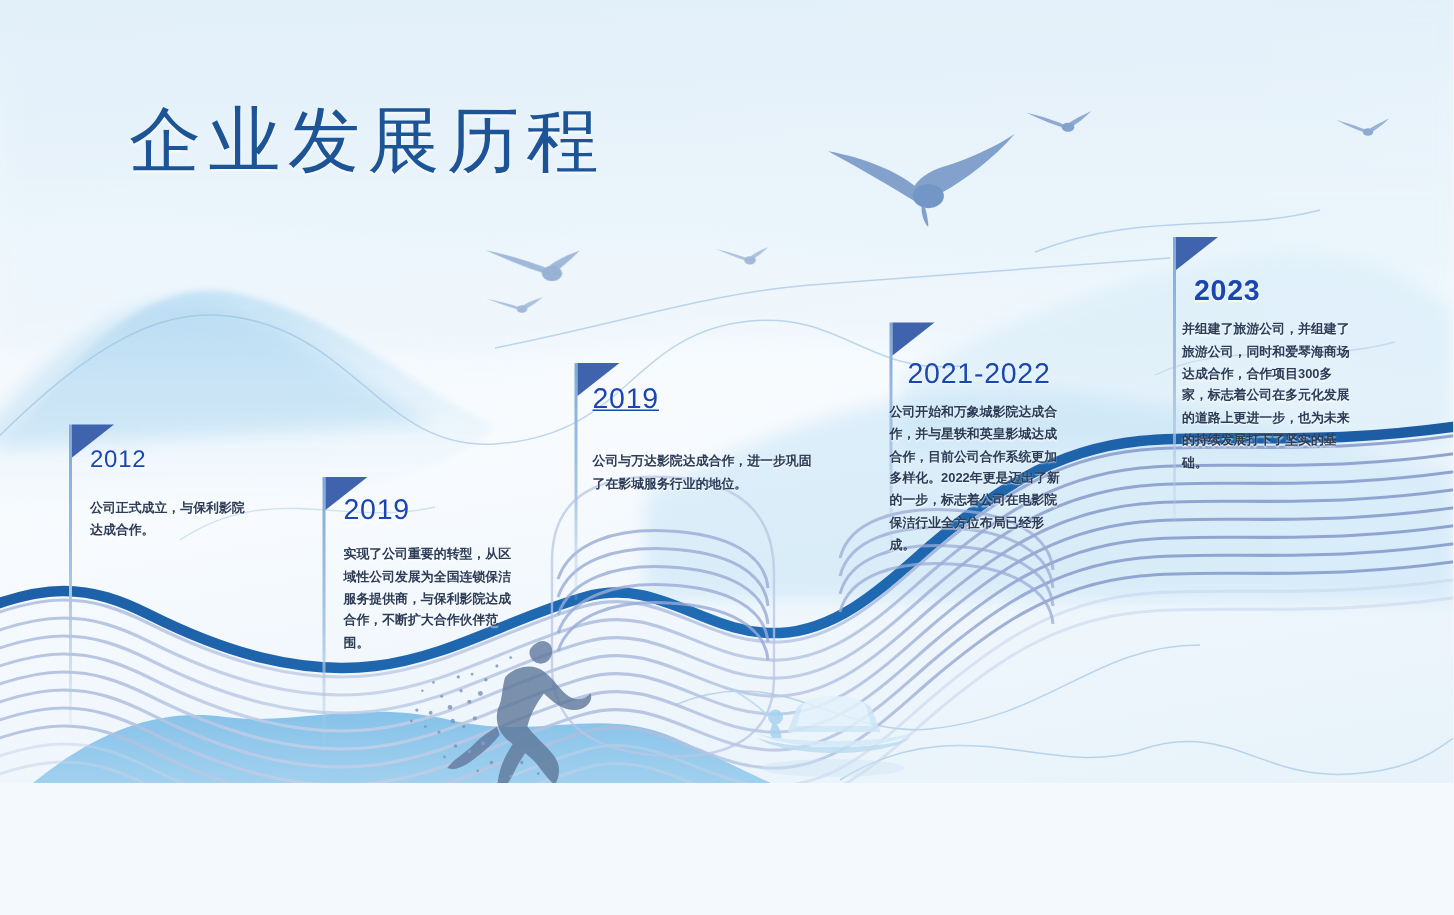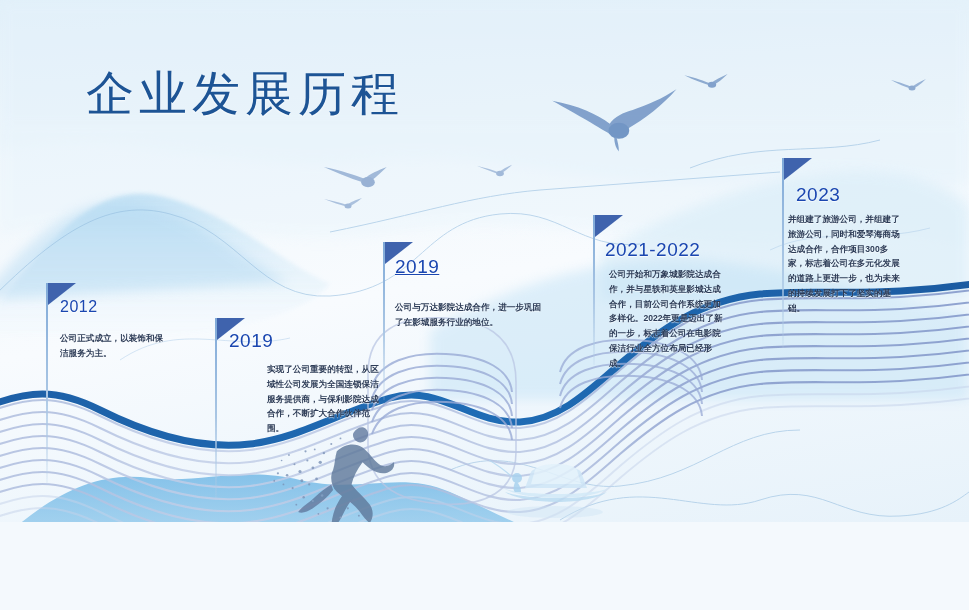--- a/index.html
+++ b/index.html
@@ -241,44 +241,44 @@
       <ellipse cx="50" cy="42" rx="48" ry="6" fill="#cfe6f6" opacity="0.5"></ellipse>
     </g>
   </svg>
 
   <div id="title">企业发展历程</div>
 
   <div class="milestone" style="left:46px;top:283px;">
     <div class="flagpole" style="height:200px;"></div>
     <div class="pennant"></div>
     <div class="year" style="left:14px;top:15px;font-size:16px;">2012</div>
-    <div class="desc" style="left:14px;top:48px;width:110px;">公司正式成立，以装饰和保洁服务为主。</div>
+    <div class="desc" style="left:14px;top:48px;width:110px;">公司正式成立，与保利影院达成合作。</div>
   </div>
 
   <div class="milestone" style="left:215px;top:318px;">
     <div class="flagpole" style="height:180px;"></div>
     <div class="pennant"></div>
     <div class="year" style="left:14px;top:12px;font-size:19px;">2019</div>
-    <div class="desc" style="left:14px;top:44px;width:112px;margin-left:38px;">实现了公司重要的转型，从区域性公司发展为全国连锁保洁服务提供商，与保利影院达成合作，不断扩大合作伙伴范围。</div>
+    <div class="desc" style="left:14px;top:44px;width:112px;">实现了公司重要的转型，从区域性公司发展为全国连锁保洁服务提供商，与保利影院达成合作，不断扩大合作伙伴范围。</div>
   </div>
 
   <div class="milestone" style="left:383px;top:242px;">
     <div class="flagpole" style="height:158px;"></div>
     <div class="pennant"></div>
     <div class="year" style="left:12px;top:14px;font-size:19px;text-decoration:underline;">2019</div>
     <div class="desc" style="left:12px;top:58px;width:148px;">公司与万达影院达成合作，进一步巩固了在影城服务行业的地位。</div>
   </div>
 
   <div class="milestone" style="left:593px;top:215px;">
     <div class="flagpole" style="height:150px;"></div>
     <div class="pennant"></div>
     <div class="year" style="left:12px;top:24px;font-size:19px;">2021-2022</div>
-    <div class="desc" style="left:0px;top:52px;width:117px;margin-left:16px;">公司开始和万象城影院达成合作，并与星轶和英皇影城达成合作，目前公司合作系统更加多样化。2022年更是迈出了新的一步，标志着公司在电影院保洁行业全方位布局已经形成。</div>
+    <div class="desc" style="left:0px;top:52px;width:117px;">公司开始和万象城影院达成合作，并与星轶和英皇影城达成合作，目前公司合作系统更加多样化。2022年更是迈出了新的一步，标志着公司在电影院保洁行业全方位布局已经形成。</div>
   </div>
 
   <div class="milestone" style="left:782px;top:158px;">
     <div class="flagpole" style="height:190px;"></div>
     <div class="pennant"></div>
-    <div class="year" style="left:14px;top:26px;font-size:19px;">2023</div>
+    <div class="year" style="left:14px;top:26px;font-size:19px;font-weight:bold;">2023</div>
     <div class="desc" style="left:6px;top:54px;width:114px;">并组建了旅游公司，并组建了旅游公司，同时和爱琴海商场达成合作，合作项目300多家，标志着公司在多元化发展的道路上更进一步，也为未来的持续发展打下了坚实的基础。</div>
   </div>
 
 </div>
 
 </body></html>

